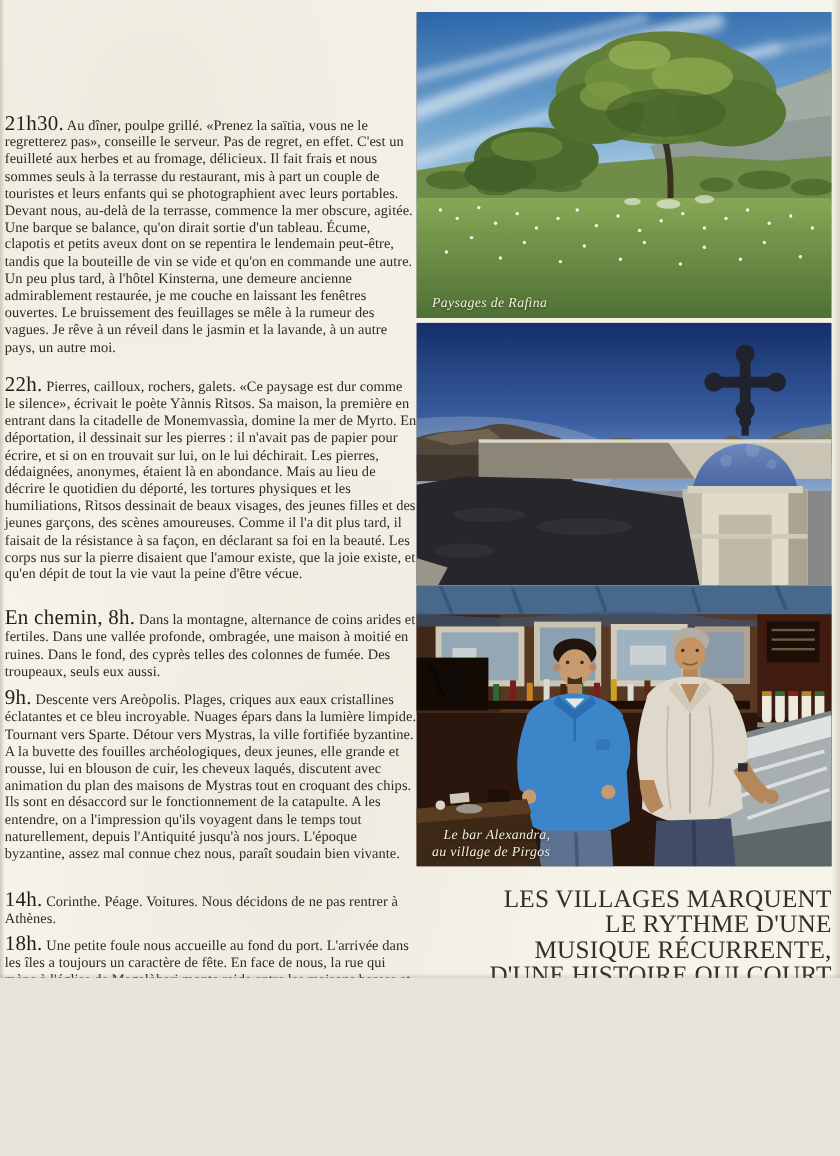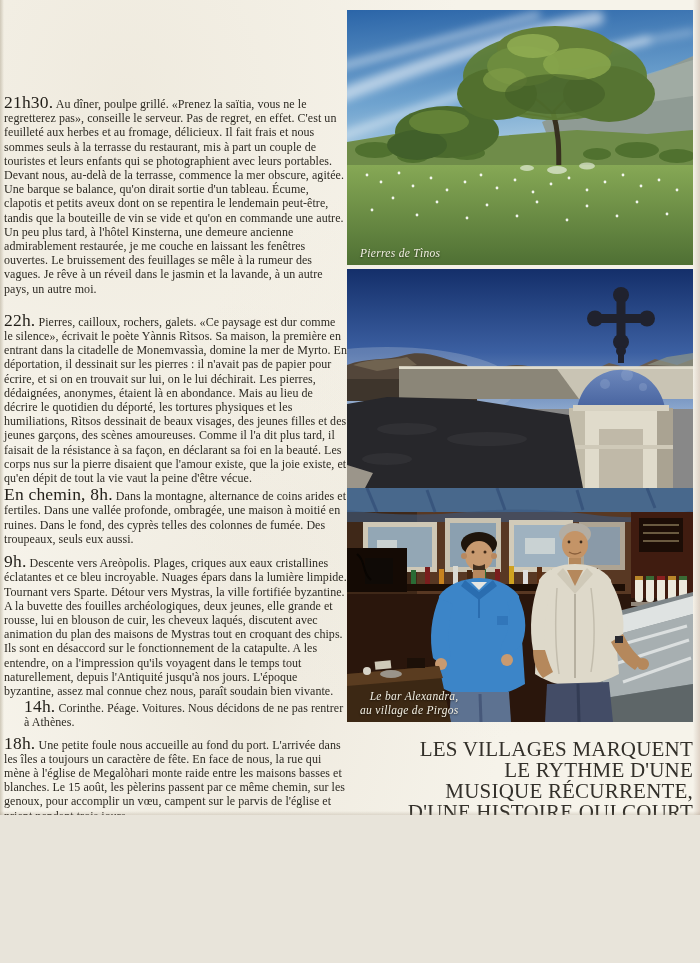--- a/index.html
+++ b/index.html
@@ -22,24 +22,24 @@
   .edge-bottom{position:absolute;left:0;bottom:0;width:100%;height:4px;
     background:linear-gradient(0deg,rgba(150,135,115,.25),rgba(150,135,115,0));}
 
   
   .text-column{
     position:absolute;left:4px;top:97px;width:343px;
     color:#2d2a23;font-size:12px;line-height:14.2px;letter-spacing:.05px;
   }
   .para{margin:0 0 16px;}
   .para:nth-of-type(1){margin-bottom:19px;}
-  .para:nth-of-type(2){margin-bottom:4px;}
+  .para:nth-of-type(2){margin-bottom:24px;}
   .para:nth-of-type(3){margin-bottom:10px;}
-  .para:nth-of-type(4){margin-bottom:3px;}
-  .para:nth-of-type(5){margin-bottom:8px;padding-left:20px;}
+  .para:nth-of-type(4){margin-bottom:26px;}
+  .para:nth-of-type(5){margin-bottom:8px;}
   .para:nth-of-type(6){margin-bottom:15px;}
   .time{font-size:17.5px;line-height:10px;color:#211e18;letter-spacing:.2px;}
 
   
   .fig{position:absolute;left:347px;overflow:hidden;background:#888;}
   #fig-landscape{top:10px;width:346px;height:255px;}
   #fig-chapel{top:269px;width:346px;height:219px;}
   #fig-bar{top:488px;width:346px;height:234px;text-align:right;}
   .fig svg{display:block;width:100%;height:100%;}
   .caption{
@@ -162,21 +162,21 @@
         <circle cx="290" cy="192" r="1.4"></circle>
           <circle cx="25" cy="200" r="1.4"></circle>
           <circle cx="70" cy="205" r="1.4"></circle>
         <circle cx="120" cy="208" r="1.4"></circle>
           <circle cx="170" cy="206" r="1.4"></circle>
           <circle cx="220" cy="210" r="1.4"></circle>
         <circle cx="270" cy="206" r="1.4"></circle>
           <circle cx="320" cy="204" r="1.4"></circle>
       </g>
     </svg>
-    <figcaption class="caption">Pierres de Tìnos</figcaption>
+    <figcaption class="caption">Paysages de Rafìna</figcaption>
   </figure>
 
   <figure class="fig" id="fig-chapel" style="margin:0;">
     <svg viewBox="0 0 346 219" preserveAspectRatio="none">
       <defs>
         <linearGradient id="skyg2" x1="0" y1="0" x2="0" y2="1">
           <stop offset="0" stop-color="#142f6a"></stop>
             <stop offset="0.6" stop-color="#3c60a2"></stop>
             <stop offset="1" stop-color="#8aa6cc"></stop>
         </linearGradient>

